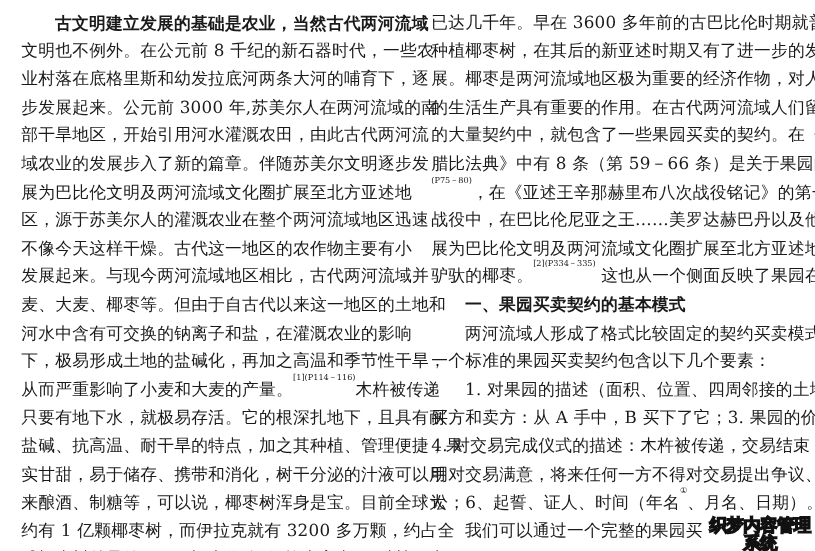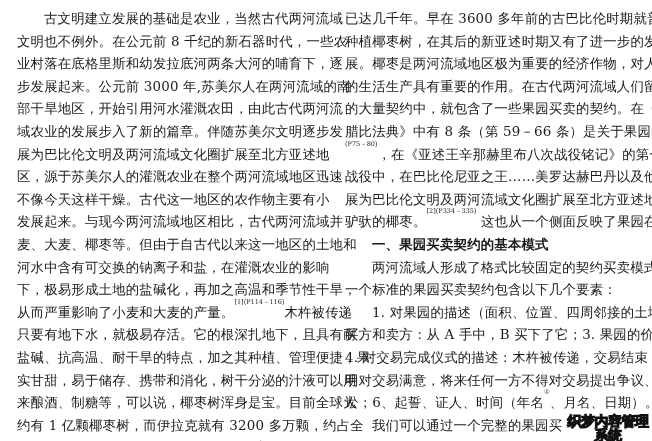--- a/index.html
+++ b/index.html
@@ -44,21 +44,21 @@
     -webkit-text-stroke: 1px #111; letter-spacing: 1.6px;
     display: block; margin-top: 3px; font-family: "DejaVu Sans Mono", monospace;
   }
 </style>
 </head>
 <body>
 
 <div class="page">
 
   <div class="col col-left">
-    <div class="line indent last" style="text-align-last:justify;">古文明建立发展的基础是农业，当然古代两河流域</div>
+    <div class="line indent last" style="text-align-last:justify;font-weight:bold;">古文明建立发展的基础是农业，当然古代两河流域</div>
     <div class="line">文明也不例外。在公元前 8 千纪的新石器时代，一些农</div>
     <div class="line">业村落在底格里斯和幼发拉底河两条大河的哺育下，逐</div>
     <div class="line">步发展起来。公元前 3000 年,苏美尔人在两河流域的南</div>
     <div class="line">部干旱地区，开始引用河水灌溉农田，由此古代两河流</div>
     <div class="line">域农业的发展步入了新的篇章。伴随苏美尔文明逐步发</div>
     <div class="line">展为巴比伦文明及两河流域文化圈扩展至北方亚述地</div>
     <div class="line">区，源于苏美尔人的灌溉农业在整个两河流域地区迅速</div>
     <div class="line">不像今天这样干燥。古代这一地区的农作物主要有小</div>
     <div class="line">发展起来。与现今两河流域地区相比，古代两河流域并</div>
     <div class="line">麦、大麦、椰枣等。但由于自古代以来这一地区的土地和</div>

